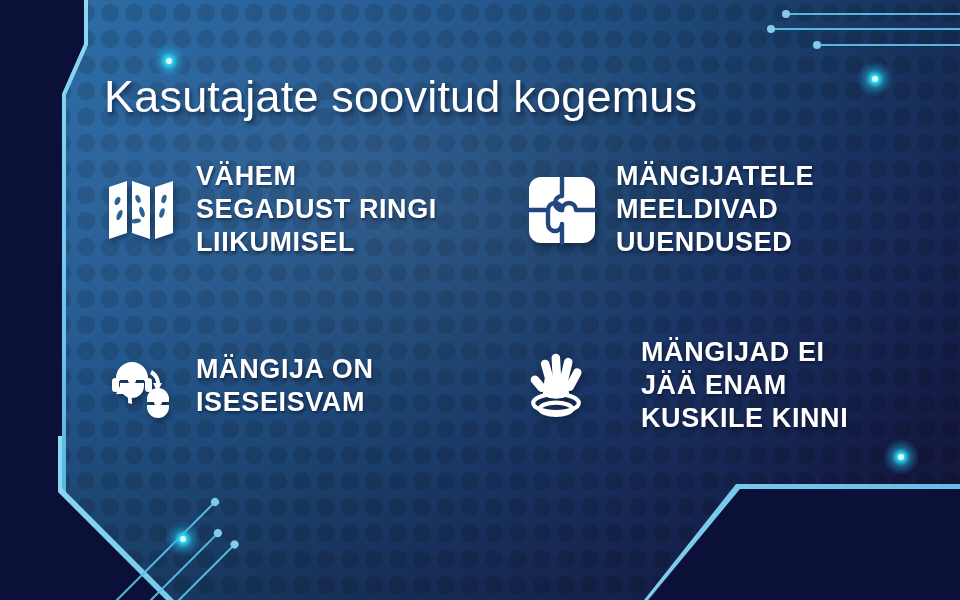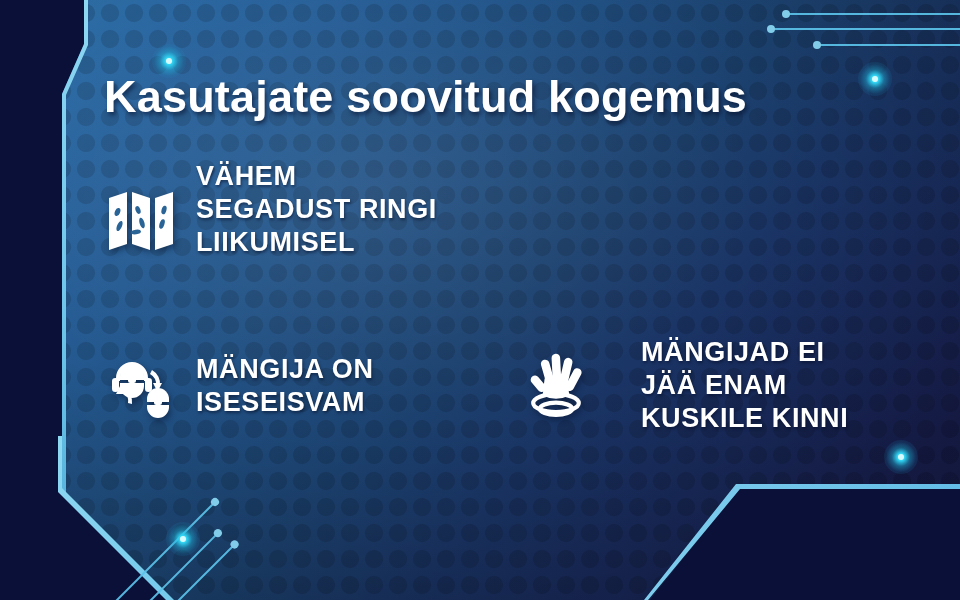--- a/index.html
+++ b/index.html
@@ -137,21 +137,21 @@
 
   
   #content { position: absolute; inset: 0; }
 
   #title {
     position: absolute;
     left: 104px;
     top: 72px;
     font-size: 45px;
     line-height: 50px;
-    font-weight: 700;
+    font-weight: 400;
     letter-spacing: 0.2px;
     color: #ffffff;
     text-shadow: 2px 3px 4px rgba(3,10,34,0.55);
     font-stretch: condensed;
     transform: scaleX(1.0);
     white-space: nowrap;
   }
 
   .feature {
     position: absolute;
@@ -173,21 +173,21 @@
     color: #ffffff;
     font-size: 27px;
     line-height: 33px;
     font-weight: 700;
     letter-spacing: 0.6px;
     text-transform: uppercase;
     text-shadow: 1px 2px 3px rgba(3,10,34,0.5);
     white-space: pre-line;
   }
 
-  #feature-1 { left: 104px;  top: 160px; align-items: flex-end; }
+  #feature-1 { left: 104px;  top: 160px; }
   #feature-2 { left: 524px;  top: 160px; }
   #feature-3 { left: 104px;  top: 348px; gap: 16px; }
   #feature-4 { left: 518px;  top: 336px; gap: 47px; }
 </style>
 </head>
 <body>
 
 <div id="stage">
 
   <div id="dots"></div>
@@ -248,20 +248,43 @@
             <ellipse cx="59" cy="26" rx="2.4" ry="4.4" transform="rotate(16 59 26)"></ellipse>
             <ellipse cx="57" cy="40" rx="2.4" ry="5" transform="rotate(18 57 40)"></ellipse>
           </g>
         </svg>
       </div>
       <div class="feature-label">VÄHEM
 SEGADUST RINGI
 LIIKUMISEL</div>
     </div>
 
+    <div class="feature" id="feature-2">
+      <div class="feature-icon">
+        <svg width="70" height="70" viewBox="0 0 70 70" aria-hidden="true">
+          <rect x="2" y="2" width="66" height="66" rx="12" fill="#ffffff"></rect>
+          <g stroke="#22467e" stroke-width="4.4" fill="none" stroke-linecap="round" stroke-linejoin="round">
+            <path d="M35 2 L35 21
+                     a7 7 0 1 0 0 14
+                     L35 35"></path>
+            <path d="M2 35 L21 35
+                     a7 7 0 1 1 14 0
+                     L35 35"></path>
+            <path d="M68 35 L49 35
+                     a7 7 0 1 0 -14 0"></path>
+            <path d="M35 68 L35 49
+                     a7 7 0 1 1 -14 0
+                     L21 35"></path>
+          </g>
+        </svg>
+      </div>
+      <div class="feature-label">MÄNGIJATELE
+MEELDIVAD
+UUENDUSED</div>
+    </div>
 
     <div class="feature" id="feature-3">
       <div class="feature-icon">
         <svg width="72" height="72" viewBox="0 0 72 72" aria-hidden="true">
           <g fill="#ffffff">
 
             <path d="M10 28 a16 16 0 0 1 32 0 l0 3 -4 0 0 -3 a12 12 0 0 0 -24 0 l0 3 -4 0 Z"></path>
             <rect x="6" y="28" width="7" height="14" rx="3.3"></rect>
             <rect x="39" y="28" width="7" height="14" rx="3.3"></rect>
 

